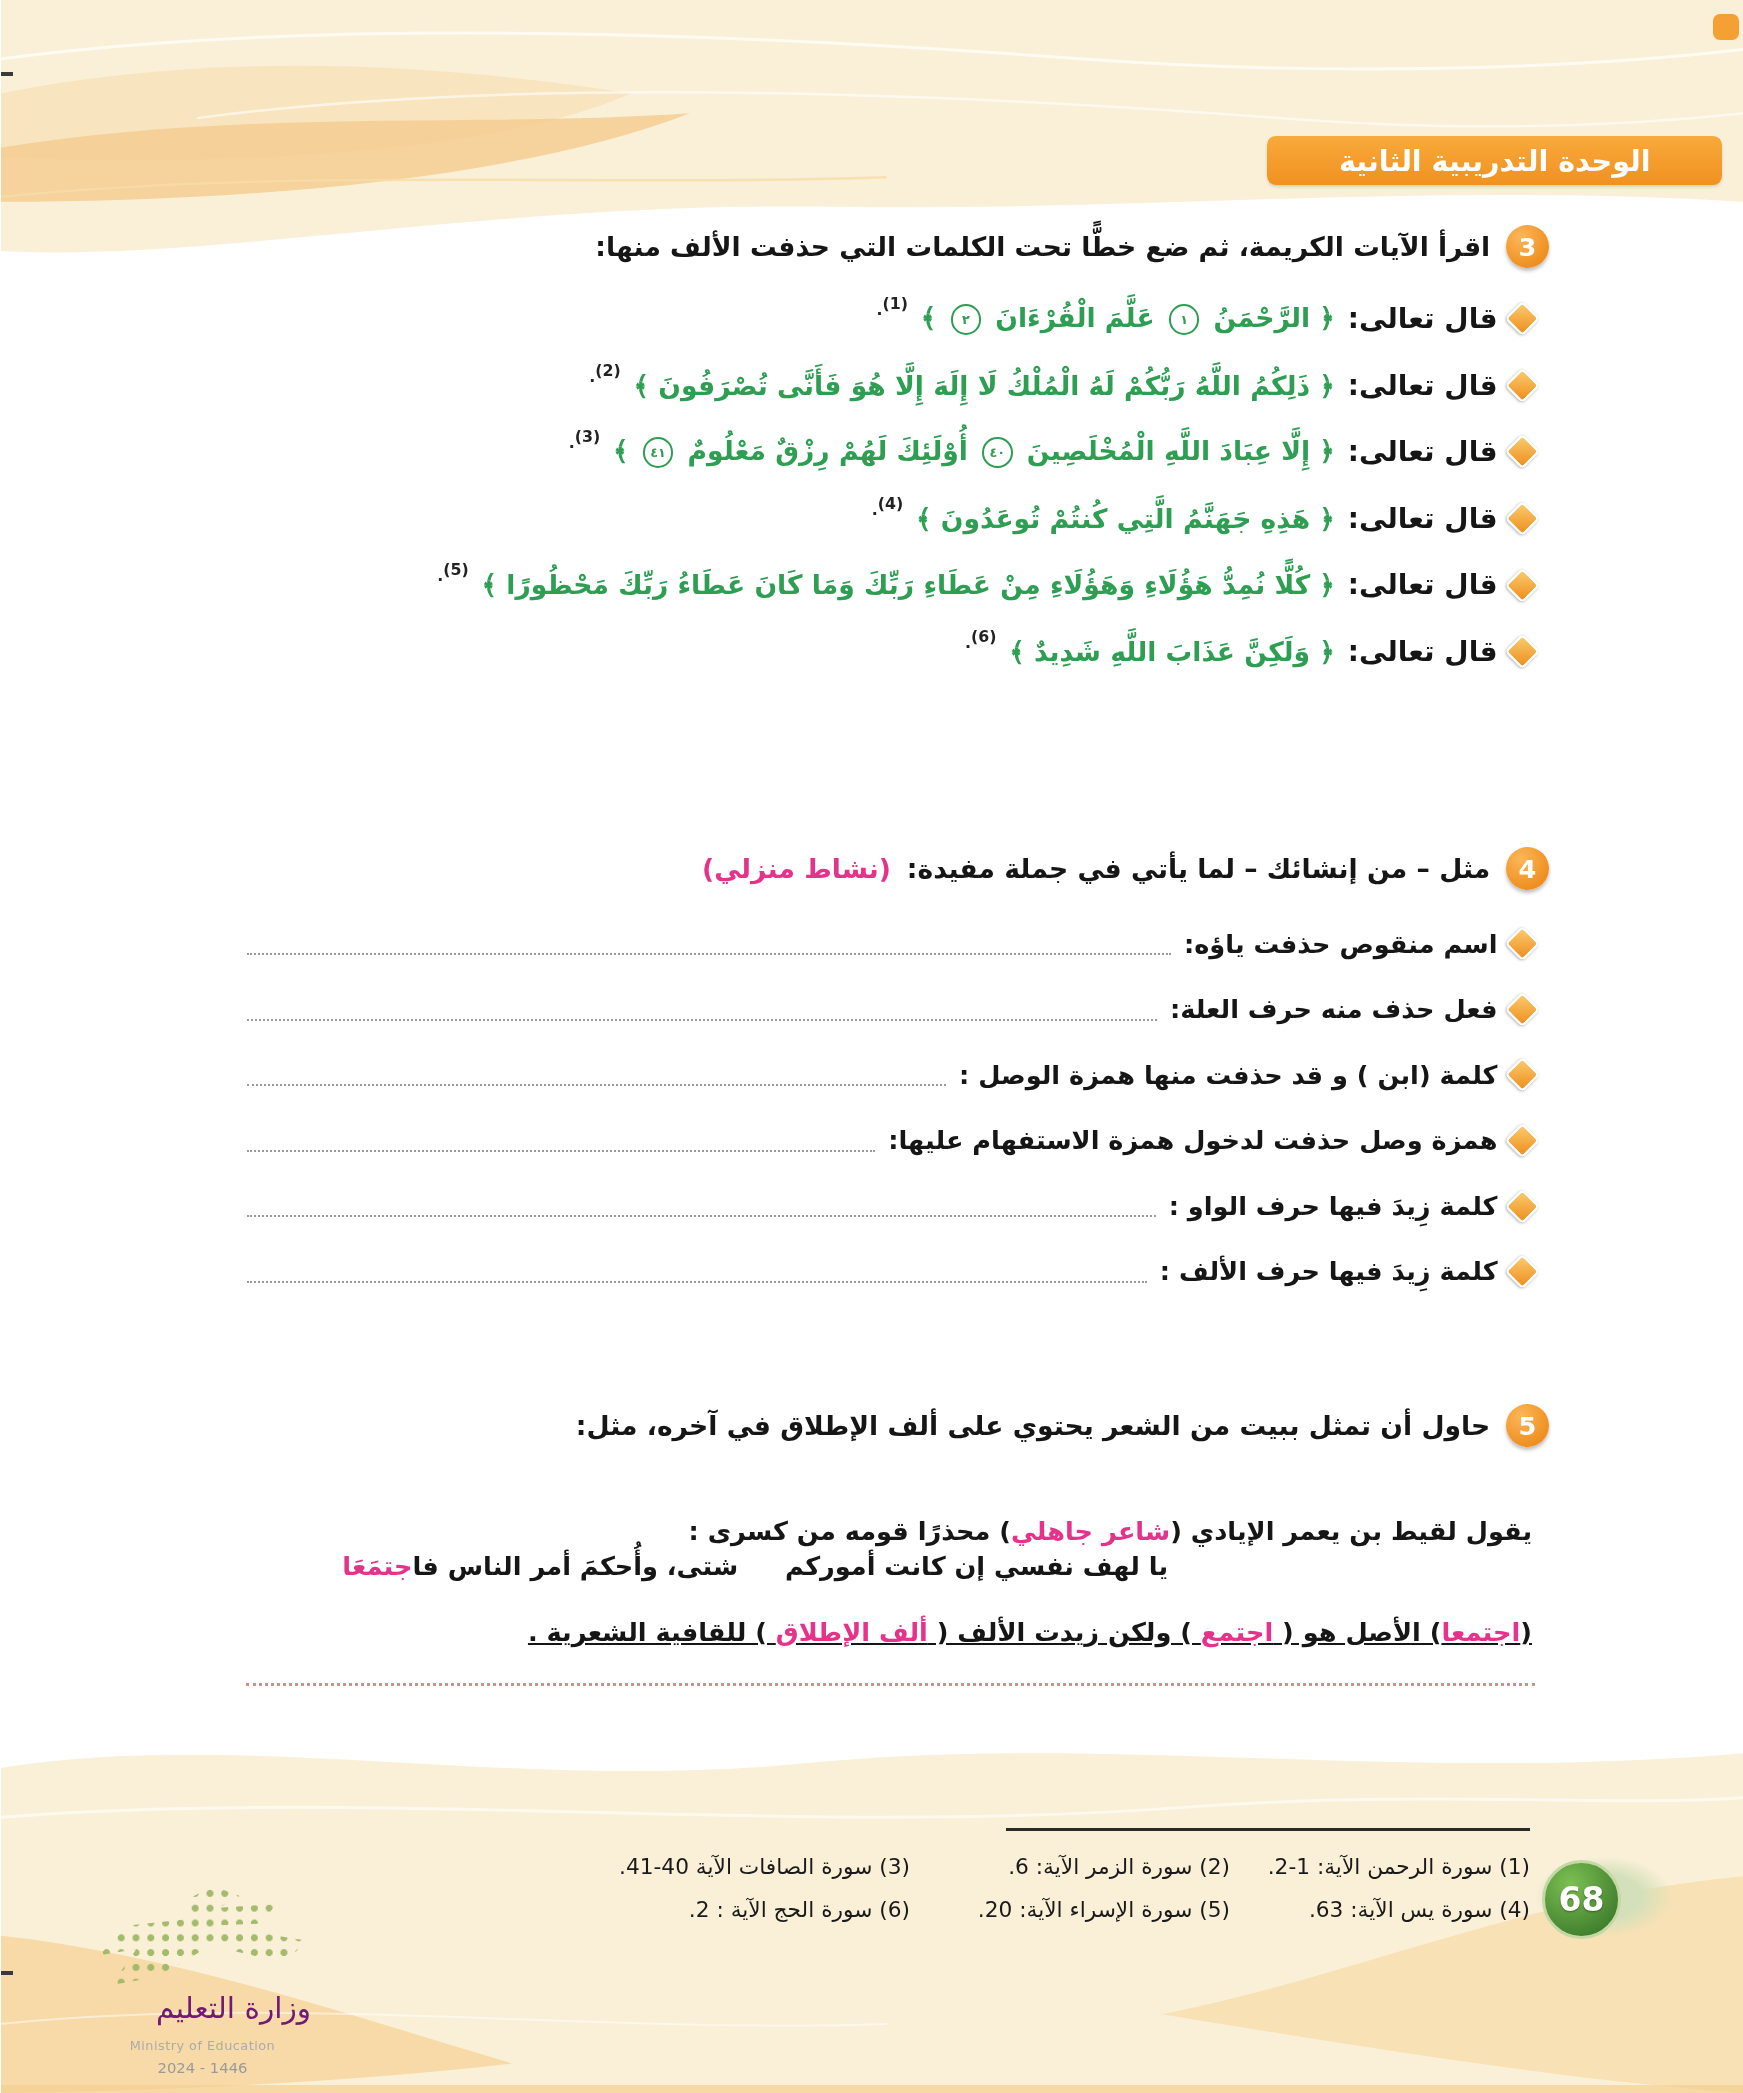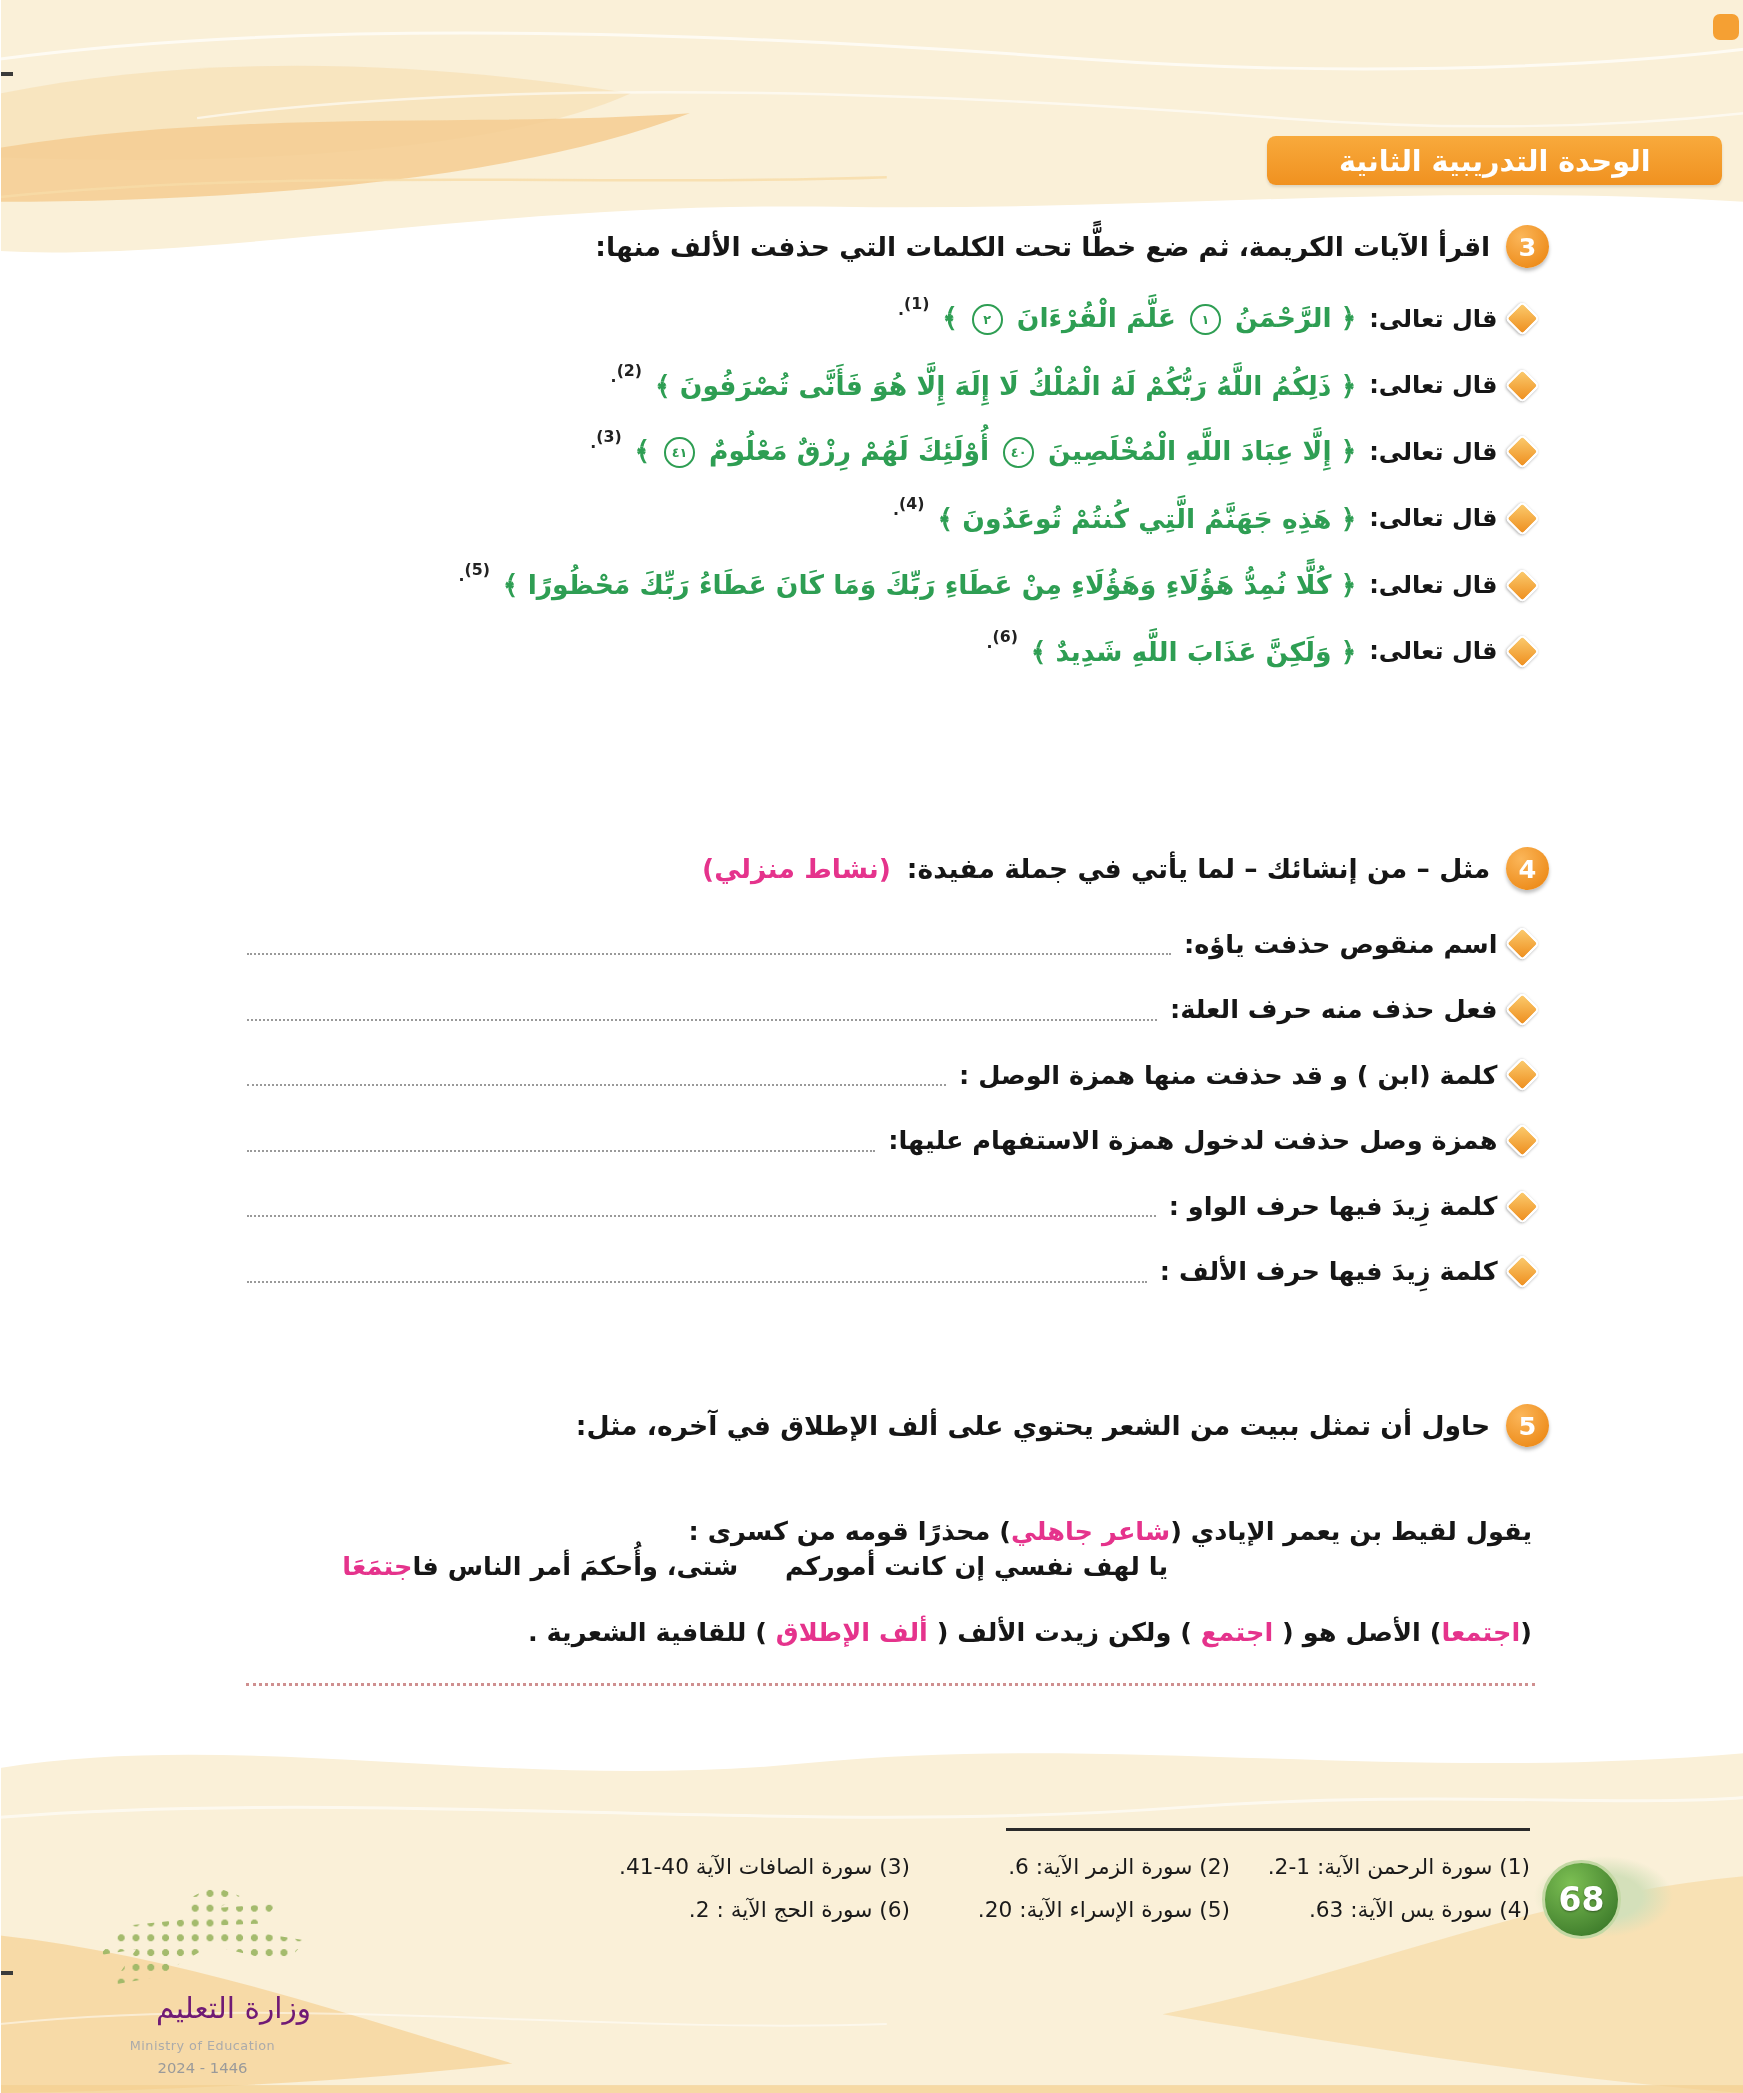--- a/index.html
+++ b/index.html
@@ -27,36 +27,36 @@
 
   .ex3-header{top:225px;}
   .ex4-header{top:847px;}
   .ex5-header{top:1404px;}
 
   .verses{position:absolute;top:297px;right:209px;display:flex;flex-direction:column;gap:23.6px;}
   .verse-row{display:flex;align-items:center;gap:12.8px;height:43px;}
   .diamond{width:20.7px;height:20.7px;flex:none;border-radius:4.9px;transform:rotate(45deg);
     background:linear-gradient(135deg,#FBCB6E,#EE8E1E);border:2px solid #fff;
     box-shadow:0 1px 3px rgba(0,0,0,.35);}
-  .verse-lead{font-size:24px;font-weight:bold;color:#161616;white-space:nowrap;}
+  .verse-lead{font-size:28px;font-weight:bold;color:#161616;white-space:nowrap;}
   .quran{font-size:26.6px;font-weight:bold;color:#2E9E53;white-space:nowrap;}
   .ayah-num{display:inline-flex;align-items:center;justify-content:center;width:26.6px;height:26.6px;
     border:2px solid #2E9E53;border-radius:50%;font-size:12.8px;font-weight:bold;color:#2E9E53;
     margin:0 4.9px;vertical-align:middle;}
   .verse-ref{align-self:flex-start;margin-top:-3px;font-size:15.8px;font-weight:bold;color:#222;white-space:nowrap;}
   .verse-ref sup{font-size:15.8px;}
 
   .ex4-items{position:absolute;top:924px;right:209px;left:241px;display:flex;flex-direction:column;gap:26.6px;}
   .item-row{display:flex;align-items:center;gap:12.8px;height:39px;}
   .item-label{font-size:25.6px;font-weight:bold;color:#161616;white-space:nowrap;}
   .leader{flex:1;border-bottom:2px dotted #9a9a9a;height:25.6px;align-self:flex-end;margin-bottom:7.9px;margin-left:5.9px;}
 
   .ex5-intro{position:absolute;top:1480px;right:212px;font-size:25.6px;font-weight:bold;color:#161616;white-space:nowrap;margin-top:36px;}
   .poetry{position:absolute;top:1551px;right:576px;display:flex;gap:47px;font-size:25.6px;font-weight:bold;color:#161616;white-space:nowrap;}
-  .ex5-expl{position:absolute;top:1617px;right:212px;font-size:25.6px;font-weight:bold;color:#161616;white-space:nowrap;}
+  .ex5-expl{position:absolute;top:1617px;right:212px;font-size:25.6px;font-weight:bold;color:#161616;white-space:nowrap;text-decoration:underline;}
 
   .dotted-sep{position:absolute;top:1683px;right:209px;left:246px;border-bottom:3px dotted #cf8f8f;height:0;}
 
   .fn-line{position:absolute;top:1828px;right:214px;width:524px;height:3px;background:#2a2a2a;}
   .footnotes{position:absolute;top:1854px;right:214px;width:995px;display:grid;
     grid-template-columns:300px 320px 374px;row-gap:17.7px;font-size:21.7px;color:#1a1a1a;}
   .fn-item{white-space:nowrap;}
 
   .badge-wrap{position:absolute;top:1856px;right:71px;width:139px;height:81px;}
   .badge-ellipse{width:139px;height:81px;background:radial-gradient(closest-side,#D4E0BA 55%,rgba(212,224,186,0) 100%);position:relative;}

